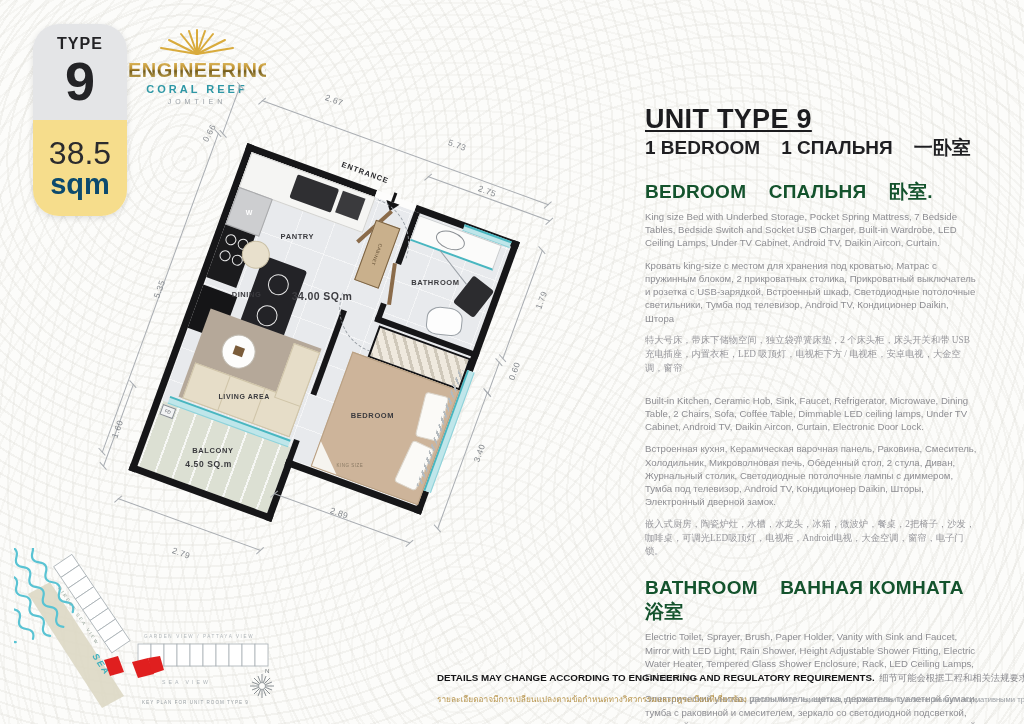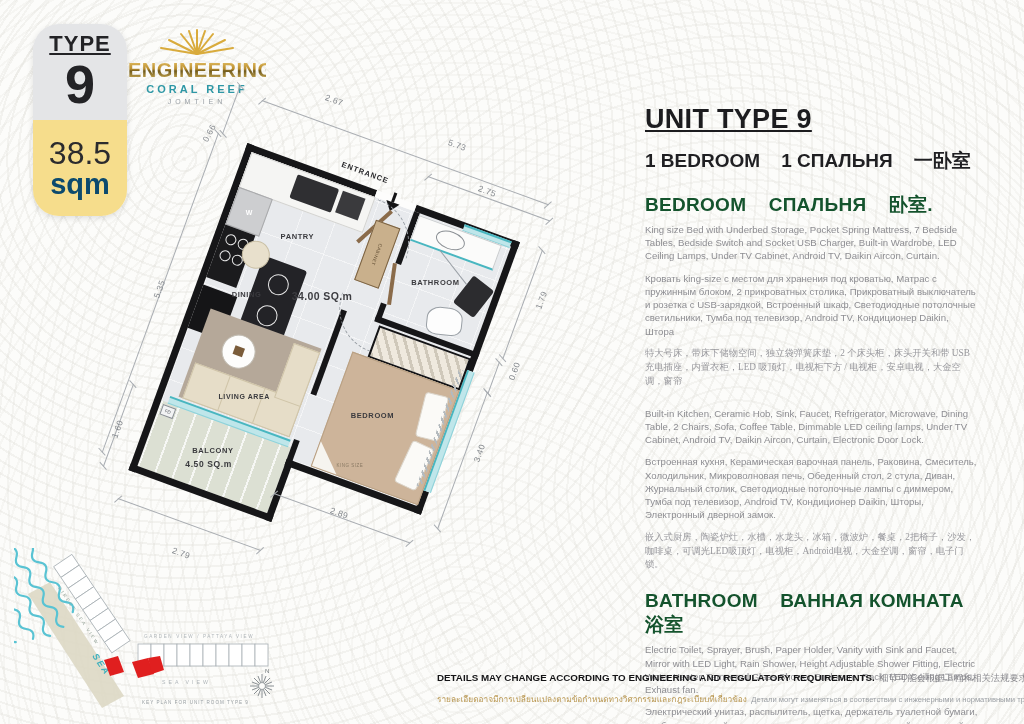--- a/index.html
+++ b/index.html
@@ -12,21 +12,21 @@
       repeating-radial-gradient(circle at 72% 68%, rgba(225,224,218,.30) 0 2px, transparent 2px 13px),
       repeating-radial-gradient(circle at 45% 90%, rgba(228,227,221,.25) 0 2px, transparent 2px 12px);
   }
   .abs{position:absolute;}
 
   
   .badge{left:33px;top:24px;width:94px;height:192px;border-radius:26px;overflow:hidden;
          box-shadow:0 2px 6px rgba(0,0,0,.12);}
   .badge-top{height:96px;background:#e4e5e7;display:flex;flex-direction:column;align-items:center;justify-content:center;}
   .badge-bottom{height:96px;background:#f6dd8c;display:flex;flex-direction:column;align-items:center;justify-content:center;}
-  .badge-type{font-size:22px;font-weight:bold;letter-spacing:1px;color:#232326;line-height:1;text-decoration:underline;}
+  .badge-type{font-size:16px;font-weight:bold;letter-spacing:1px;color:#232326;line-height:1;}
   .badge-num{font-size:54px;font-weight:bold;color:#232326;line-height:1;margin-top:2px;}
   .badge-area{font-size:32px;font-weight:normal;color:#2b2b2e;line-height:1;text-align:right;}
   .badge-unit{font-size:29px;font-weight:bold;color:#0c4a6e;line-height:1.05;}
 
   
   .logo{left:128px;top:26px;width:138px;text-align:center;}
   .logo-name{font-size:20px;font-weight:bold;letter-spacing:.5px;line-height:1;
     background:linear-gradient(180deg,#e8c46a 0%,#b98d2e 45%,#6f5a1e 55%,#d9b658 100%);
     -webkit-background-clip:text;background-clip:text;color:#b98d2e;-webkit-text-fill-color:transparent;}
   .logo-line2{font-size:11px;font-weight:bold;letter-spacing:3px;color:#2e97a5;margin-top:3px;}
@@ -48,21 +48,21 @@
 
   
   .dim{position:absolute;height:0;border-top:1px solid #a9adb2;transform-origin:0 0;}
   .dim::before,.dim::after{content:"";position:absolute;top:-5px;width:1px;height:10px;background:#a9adb2;transform:rotate(28deg);}
   .dim::before{left:0;} .dim::after{right:0;}
   .dimlab{position:absolute;font-size:8.5px;color:#85898e;transform-origin:center;letter-spacing:.5px;}
 
   
   .rcol{left:645px;top:104px;width:334px;}
   .r-title{font-size:27px;font-weight:800;color:#1c1c1f;letter-spacing:.3px;text-decoration:underline;}
-  .r-sub{font-size:19px;font-weight:800;color:#1f1f22;margin-top:13px;white-space:pre-wrap;}
+  .r-sub{font-size:19px;font-weight:800;color:#1f1f22;white-space:pre-wrap;}
   .sec{margin-top:18px;}
   .sec-h{font-size:19px;font-weight:bold;color:#14532d;letter-spacing:.3px;white-space:pre-wrap;margin-bottom:5px;}
   .sec-p{font-size:9.6px;line-height:1.38;color:#8d8d92;margin:0 0 9px 0;}
   .sec-zh{font-size:9.3px;line-height:1.5;color:#98989d;font-family:"Liberation Serif",serif;margin:0;}
 
   
   .disc{left:437px;top:667px;width:560px;}
   .disc-l1{white-space:nowrap;}
   .disc-en{font-size:9.8px;font-weight:bold;color:#141416;}
   .disc-zh{font-size:9.3px;color:#8a8a8f;}

